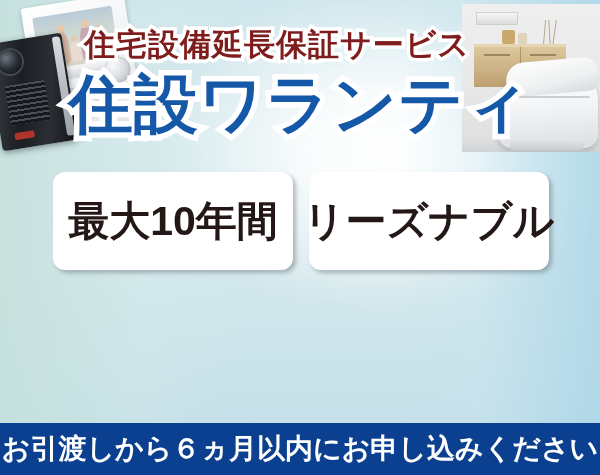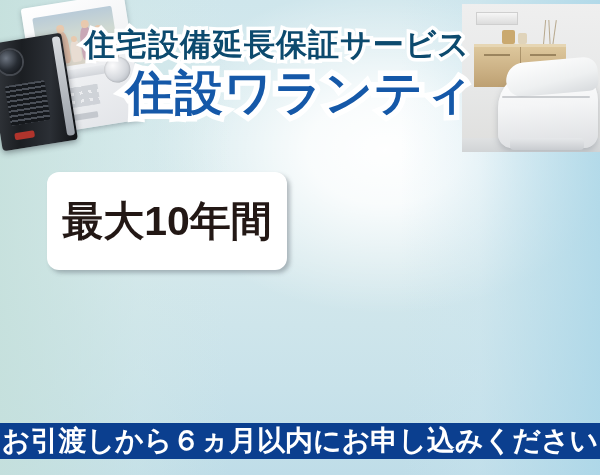--- a/index.html
+++ b/index.html
@@ -252,43 +252,43 @@
 
   
   .subtitle {
     position: absolute;
     left: 0; top: 24px;
     width: 554px;
     text-align: center;
     font-size: 31px;
     font-weight: bold;
     letter-spacing: 1px;
-    color: #0c4a6e;
+    color: #7f1d1d;
     -webkit-text-stroke: 7px #ffffff;
     paint-order: stroke fill;
     white-space: nowrap;
   }
   .title {
     position: absolute;
     left: 0; top: 61px;
     width: 600px;
     text-align: center;
-    font-size: 48px;
+    font-size: 64px;
     font-weight: bold;
     letter-spacing: 1px;
     color: #1558a8;
     -webkit-text-stroke: 11px #ffffff;
     paint-order: stroke fill;
     white-space: nowrap;
   }
 
   
   .features {
     position: absolute;
-    left: 47px; top: 172px;
+    left: 53px; top: 172px;
     width: 513px; height: 221px;
     display: grid;
     grid-template-columns: 240px 240px;
     grid-template-rows: 98px 103px;
     column-gap: 33px;
     row-gap: 20px;
     gap: 16px;
   }
   .feature-box {
     background: #ffffff;
@@ -303,21 +303,21 @@
     font-weight: bold;
     color: #231815;
     letter-spacing: 0px;
     white-space: nowrap;
   }
 
   
   .cta-strip {
     position: absolute;
     left: 0; top: 423px;
-    width: 600px; height: 36px;
+    width: 600px; height: 52px;
     background: linear-gradient(180deg, #0c4296 0%, #0a3c8b 45%, #093madge 100%);
     background-color: #0b3f8f;
     display: flex;
     align-items: center;
     justify-content: center;
   }
   .cta-text {
     font-size: 28px;
     font-weight: bold;
     color: #ffffff;
@@ -384,19 +384,22 @@
     </div>
   </div>
 
   <div class="subtitle">住宅設備延長保証サービス</div>
   <div class="title">住設ワランティ</div>
 
   <div class="features">
     <div class="feature-box">
       <span class="feature-label">最大10年間</span>
     </div>
+    <div class="feature-box">
+      <span class="feature-label">リーズナブル</span>
+    </div>
   </div>
 
   <div class="cta-strip">
     <span class="cta-text">お引渡しから６ヵ月以内にお申し込みください</span>
   </div>
 
 </div>
 
 </body></html>

